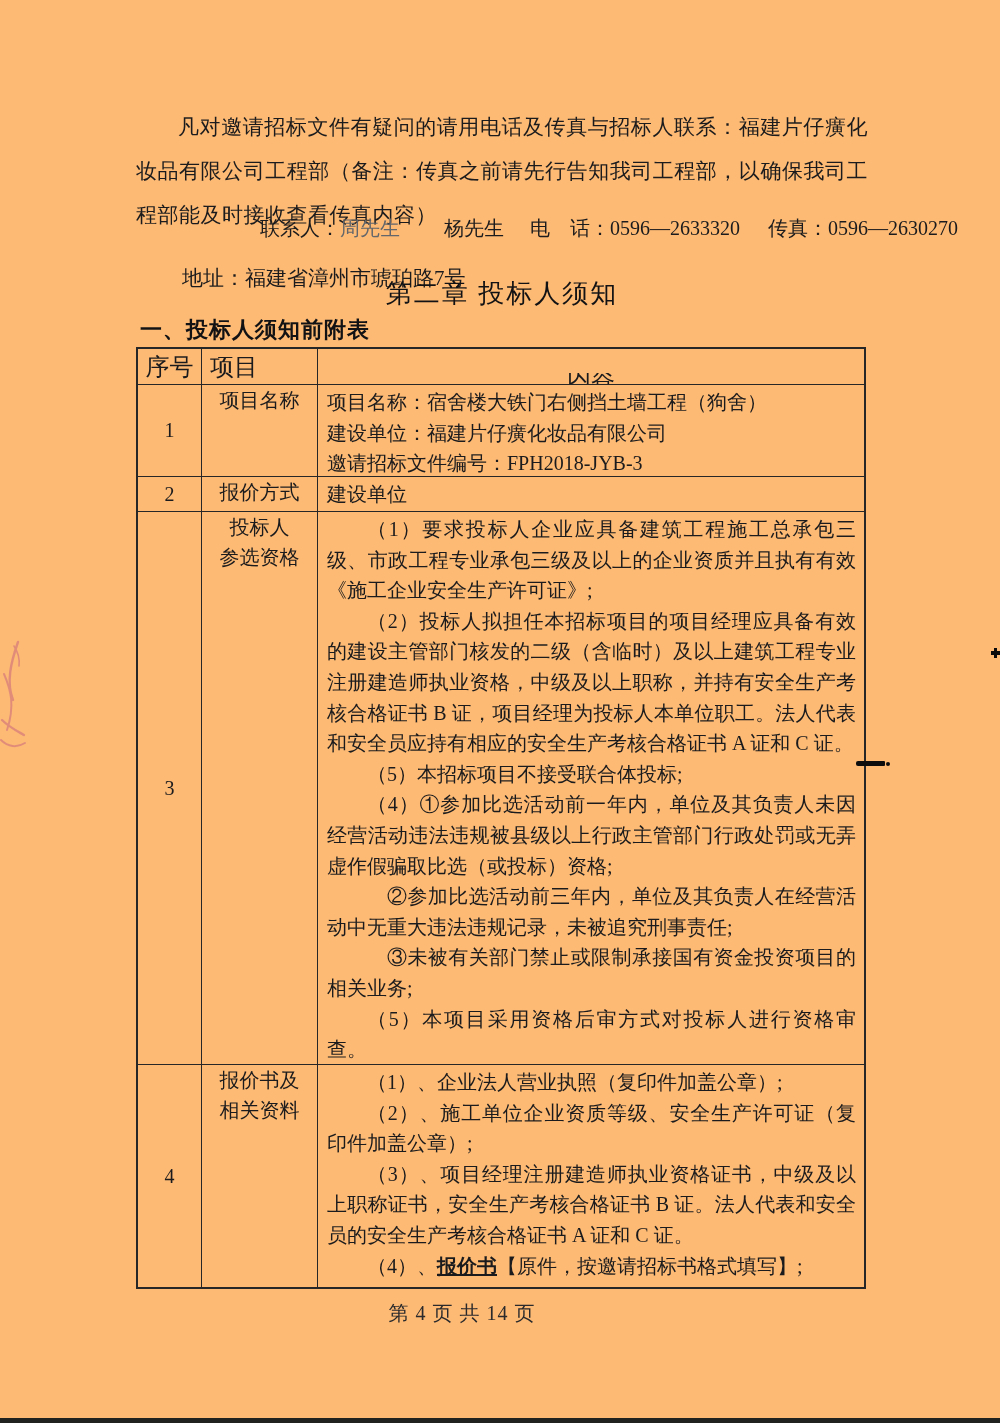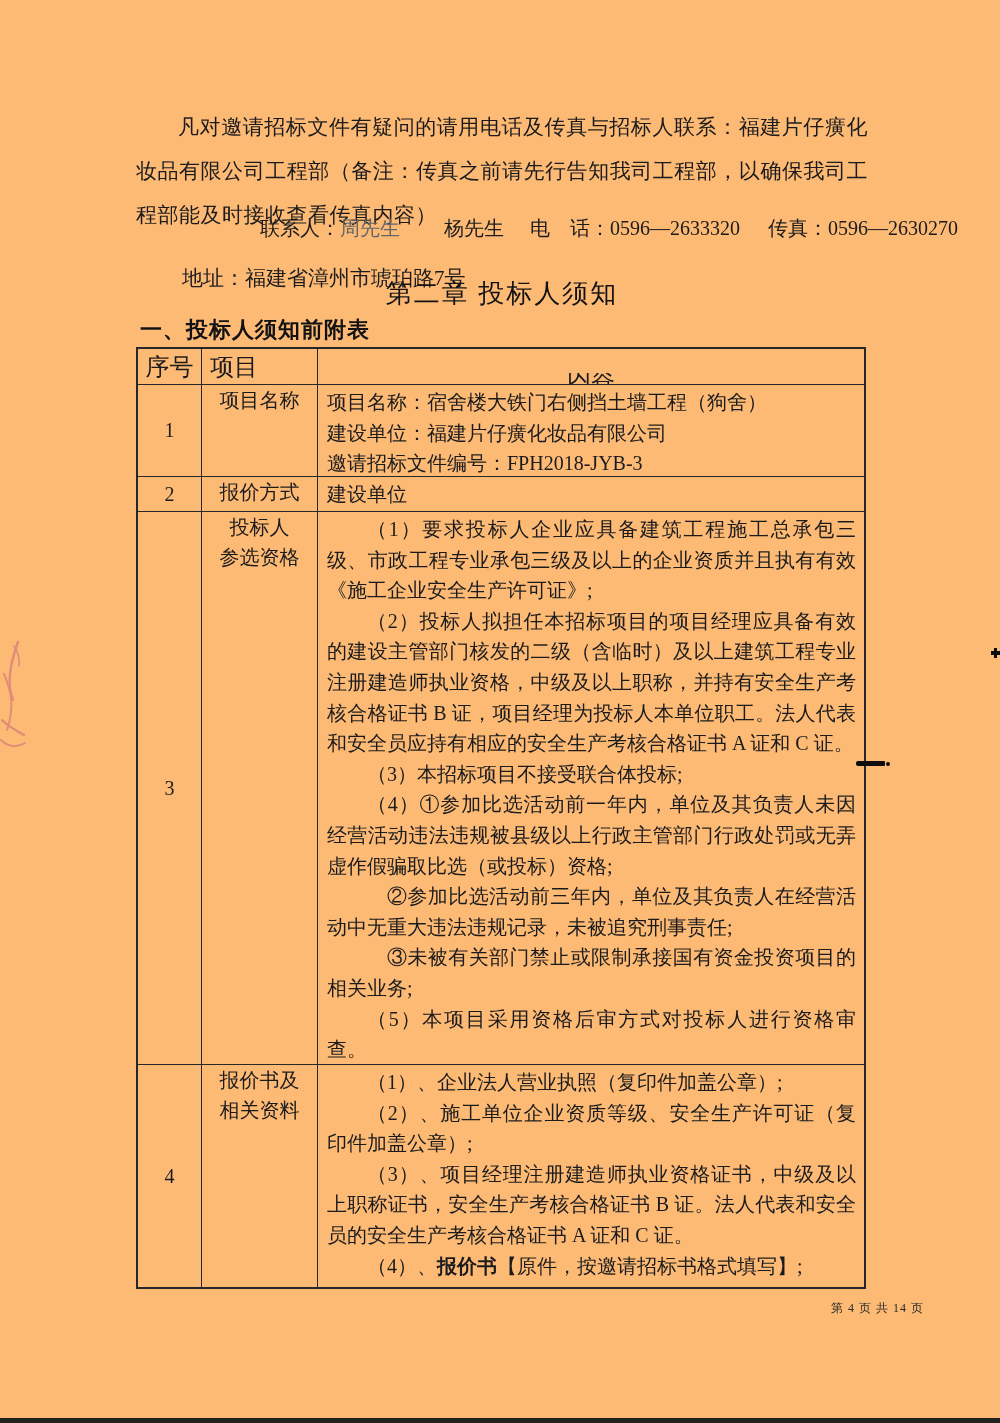--- a/index.html
+++ b/index.html
@@ -54,33 +54,33 @@
   .trow:last-child{border-bottom:none;}
   .c{border-right:1.5px solid #272727;box-sizing:border-box;overflow:hidden;}
   .c:last-child{border-right:none;}
   .c1{width:64px;display:flex;align-items:center;justify-content:center;font-size:20px;}
   .c2{width:116px;display:flex;flex-direction:column;justify-content:flex-start;text-align:center;font-size:20px;line-height:30px;}
   .c3{flex:1;font-size:20px;line-height:30.6px;padding:2px 8px 0 9px;text-align:justify;}
   .c3 p{margin:0;}
   .ind0{text-indent:0;}
   .ind2{text-indent:2em;}
   .ind3{text-indent:3em;}
-  .u{font-weight:bold;margin-top:45px;}
+  .u{text-decoration:underline;font-weight:bold;margin-top:45px;}
   .thead{height:36px;}
   .thead .c{font-size:24px;display:flex;align-items:center;}
   .thead .c1{justify-content:center;}
   .thead .c2{display:flex;flex-direction:row;justify-content:flex-start;padding-left:8px;text-align:right;}
   .thead .c3{justify-content:center;padding:0;text-align:center;margin-top:24px;}
   .r0{height:92px;}
   .r1{height:35px;}
   .r2{height:553px;}
   .r3{height:222px;}
   .page-footer{
     left:0;top:1300px;width:924px;
-    text-align:right;font-size:12px;
+    text-align:center;font-size:20px;
     color:#2a2a2c;letter-spacing:1px;
   }
   .stamp{left:0;top:636px;width:26px;height:120px;opacity:0.6;}
   .ink-dash{left:856px;top:759px;width:34px;height:8px;}
   .ink-dash .bar{position:absolute;left:0;top:2px;width:29px;height:5px;background:#0d0d0d;border-radius:2px 1px 1px 2px;}
   .ink-dash .dot{position:absolute;left:30px;top:3px;width:4px;height:4px;background:#0d0d0d;border-radius:50%;}
   .ink-cross{left:991px;top:648px;width:9px;height:10px;}
   .ink-cross .h{position:absolute;left:0;top:3px;width:9px;height:4px;background:#0b0b0b;}
   .ink-cross .v{position:absolute;left:3px;top:0;width:3px;height:10px;background:#0b0b0b;}
   .bottom-edge{left:0;top:1418px;width:1000px;height:5px;background:#20221f;}
@@ -131,21 +131,21 @@
         </div>
         <div class="trow r2">
           <div class="c c1">3</div>
           <div class="c c2">
             <div>投标人</div>
             <div>参选资格</div>
           </div>
           <div class="c c3">
             <p class="ind2"><span>（1）要求投标人企业应具备建筑工程施工总承包三级、市政工程专业承包三级及以上的企业资质并且执有有效《施工企业安全生产许可证》;</span></p>
             <p class="ind2"><span>（2）投标人拟担任本招标项目的项目经理应具备有效的建设主管部门核发的二级（含临时）及以上建筑工程专业注册建造师执业资格，中级及以上职称，并持有安全生产考核合格证书 B 证，项目经理为投标人本单位职工。法人代表和安全员应持有相应的安全生产考核合格证书 A 证和 C 证。</span></p>
-            <p class="ind2"><span>（3）本招标项目不接受联合体投标;</span></p>
+            <p class="ind2"><span>（5）本招标项目不接受联合体投标;</span></p>
             <p class="ind2"><span>（4）①参加比选活动前一年内，单位及其负责人未因经营活动违法违规被县级以上行政主管部门行政处罚或无弄虚作假骗取比选（或投标）资格;</span></p>
             <p class="ind3"><span>②参加比选活动前三年内，单位及其负责人在经营活动中无重大违法违规记录，未被追究刑事责任;</span></p>
             <p class="ind3"><span>③未被有关部门禁止或限制承接国有资金投资项目的相关业务;</span></p>
             <p class="ind2"><span>（5）本项目采用资格后审方式对投标人进行资格审查。</span></p>
           </div>
         </div>
         <div class="trow r3">
           <div class="c c1">4</div>
           <div class="c c2">
             <div>报价书及</div>

